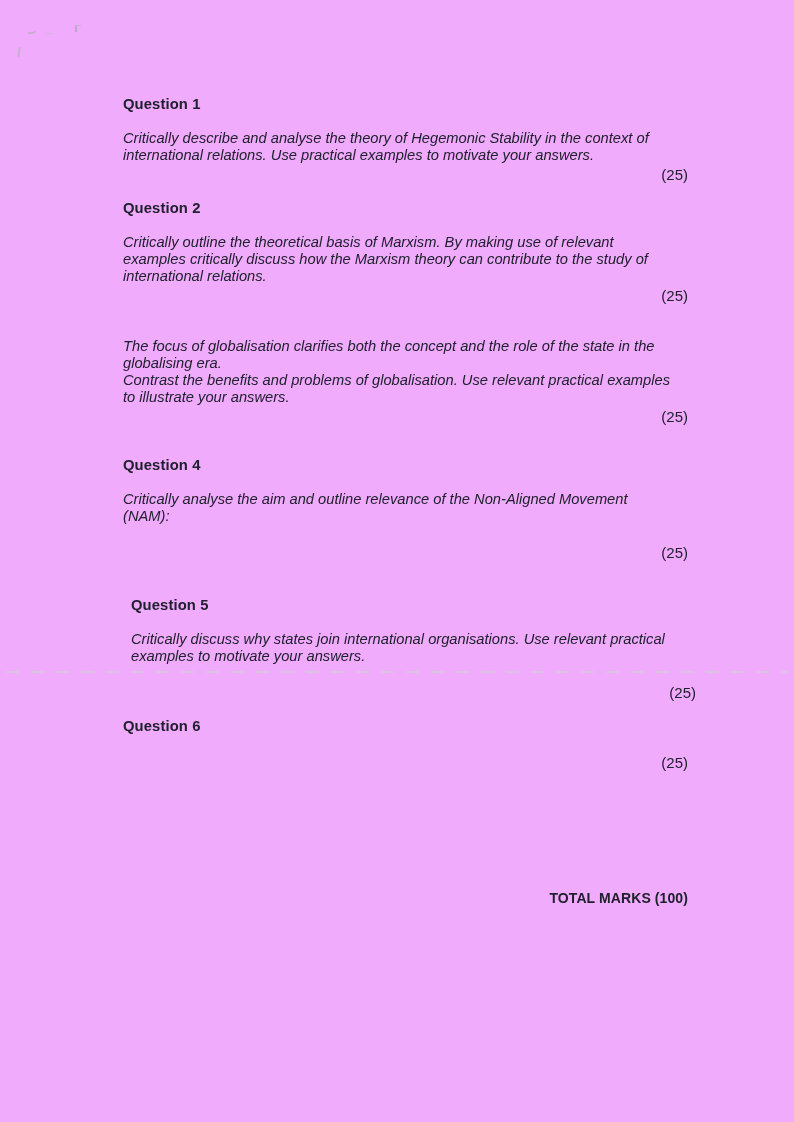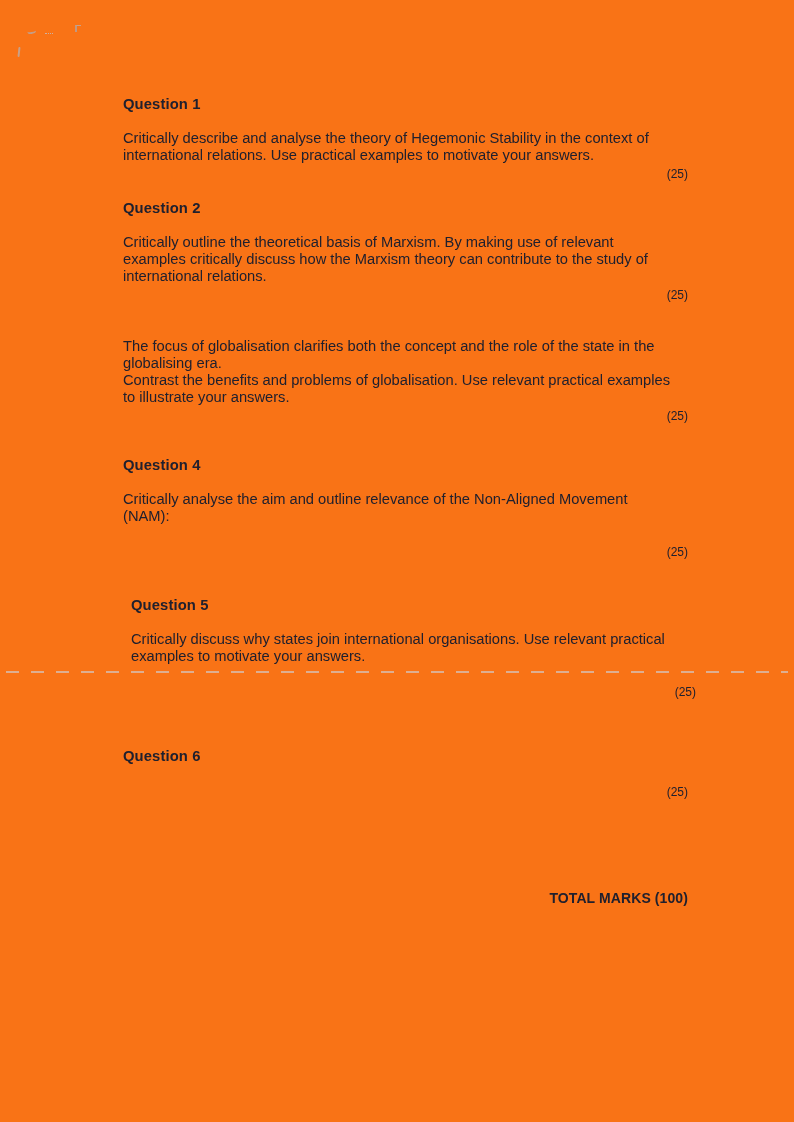--- a/index.html
+++ b/index.html
@@ -1,20 +1,20 @@
 <!DOCTYPE html>
 <html><head>
 <meta charset="utf-8">
 <style>
   html, body { margin: 0; padding: 0; background: #ffffff; }
   .page {
     position: relative;
     width: 794px;
     height: 1122px;
-    background: #f97316;
+    background: #f0abfc;
     font-family: "Liberation Sans", sans-serif;
     color: #20202e;
     overflow: hidden;
   }
   .q {
     position: absolute;
     left: 123px;
     width: 565px;
   }
   .q h2 {
@@ -22,34 +22,35 @@
     font-size: 14.8px;
     line-height: 17px;
     font-weight: bold;
     letter-spacing: 0.1px;
   }
   .q p {
     margin: 17px 0 0 0;
     font-size: 14.7px;
     line-height: 17px;
     white-space: pre;
+    font-style: italic;
   }
   .marks {
     margin-top: 2px;
     text-align: right;
-    font-size: 12px;
+    font-size: 15px;
     line-height: 17px;
   }
   .marks.spaced { margin-top: 19px; }
   .q1 { top: 96px; }
   .q2 { top: 200px; }
   .q3 { top: 321px; }
   .q4 { top: 457px; }
   .q5 { top: 597px; margin-left: 8px; }
-  .q6 { top: 748px; }
+  .q6 { top: 718px; }
   .total {
     position: absolute;
     left: 123px;
     width: 565px;
     top: 890px;
     text-align: right;
     font-weight: bold;
     font-size: 14px;
     line-height: 17px;
     letter-spacing: 0.1px;

